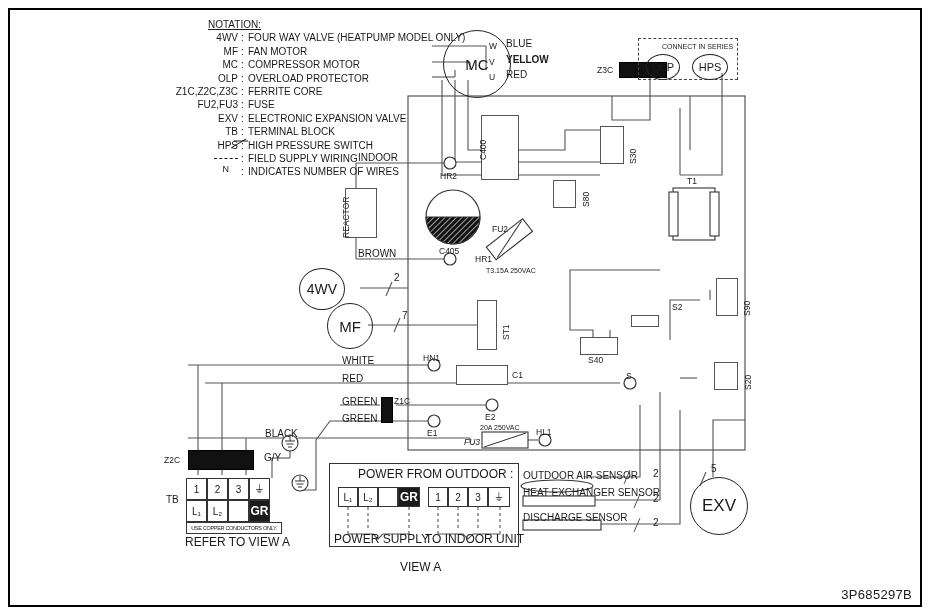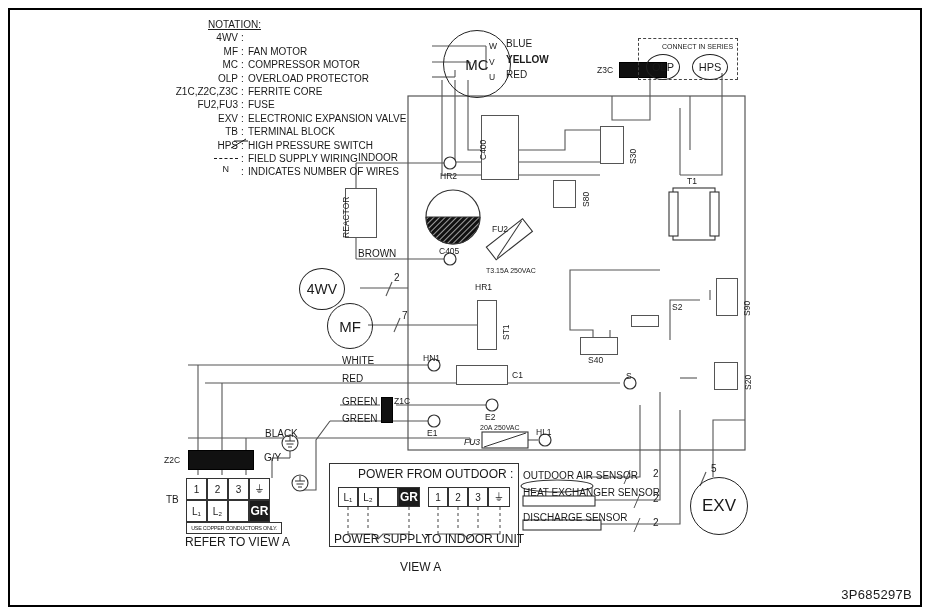--- a/index.html
+++ b/index.html
@@ -189,20 +189,21 @@
     <rect x="523" y="496" width="72" height="10" fill="#fff" stroke="#333" stroke-width="1.1"></rect>
 
     <rect x="523" y="520" width="78" height="10" fill="#fff" stroke="#333" stroke-width="1.1"></rect>
   </svg>
 
   <div class="notation">
     <div class="nt-title">NOTATION:</div>
     <div class="nrow">
         <span class="nkey">4WV</span>
         <span class="nsep">:</span>
+        <span class="nval">FOUR WAY VALVE (HEATPUMP MODEL ONLY)</span>
       </div>
     <div class="nrow">
         <span class="nkey">MF</span>
         <span class="nsep">:</span>
         <span class="nval">FAN MOTOR</span>
       </div>
     <div class="nrow">
         <span class="nkey">MC</span>
         <span class="nsep">:</span>
         <span class="nval">COMPRESSOR MOTOR</span>
@@ -270,21 +271,21 @@
   </div>
   <div class="circ" style="left:692px;top:54px;width:34px;height:24px;font-size:11px;">
     <span>HPS</span>
   </div>
 
   <div class="box" style="left:345px;top:188px;width:32px;height:50px;"></div>
   <div class="lbl sm rot" style="left:341px;top:238px;transform:rotate(-90deg);">REACTOR</div>
   <div class="lbl" style="left:358px;top:152px;">INDOOR</div>
   <div class="lbl" style="left:358px;top:248px;">BROWN</div>
   <div class="lbl sm" style="left:440px;top:171px;">HR2</div>
-  <div class="lbl sm" style="left:440px;top:282px;padding-left:35px;">HR1</div>
+  <div class="lbl sm" style="left:440px;top:254px;padding-left:35px;">HR1</div>
   <div class="lbl sm" style="left:439px;top:246px;">C405</div>
   <div class="box" style="left:481px;top:115px;width:38px;height:65px;"></div>
   <div class="lbl sm rot" style="left:478px;top:160px;transform:rotate(-90deg);">C400</div>
   <div class="lbl sm" style="left:492px;top:224px;">FU2</div>
   <div class="lbl xs" style="left:486px;top:265px;">T3.15A 250VAC</div>
   <div class="box" style="left:553px;top:180px;width:23px;height:28px;"></div>
   <div class="lbl sm rot" style="left:581px;top:207px;transform:rotate(-90deg);">S80</div>
   <div class="box" style="left:600px;top:126px;width:24px;height:38px;"></div>
   <div class="lbl sm rot" style="left:628px;top:164px;transform:rotate(-90deg);">S30</div>
   <div class="lbl sm" style="left:687px;top:176px;">T1</div>

